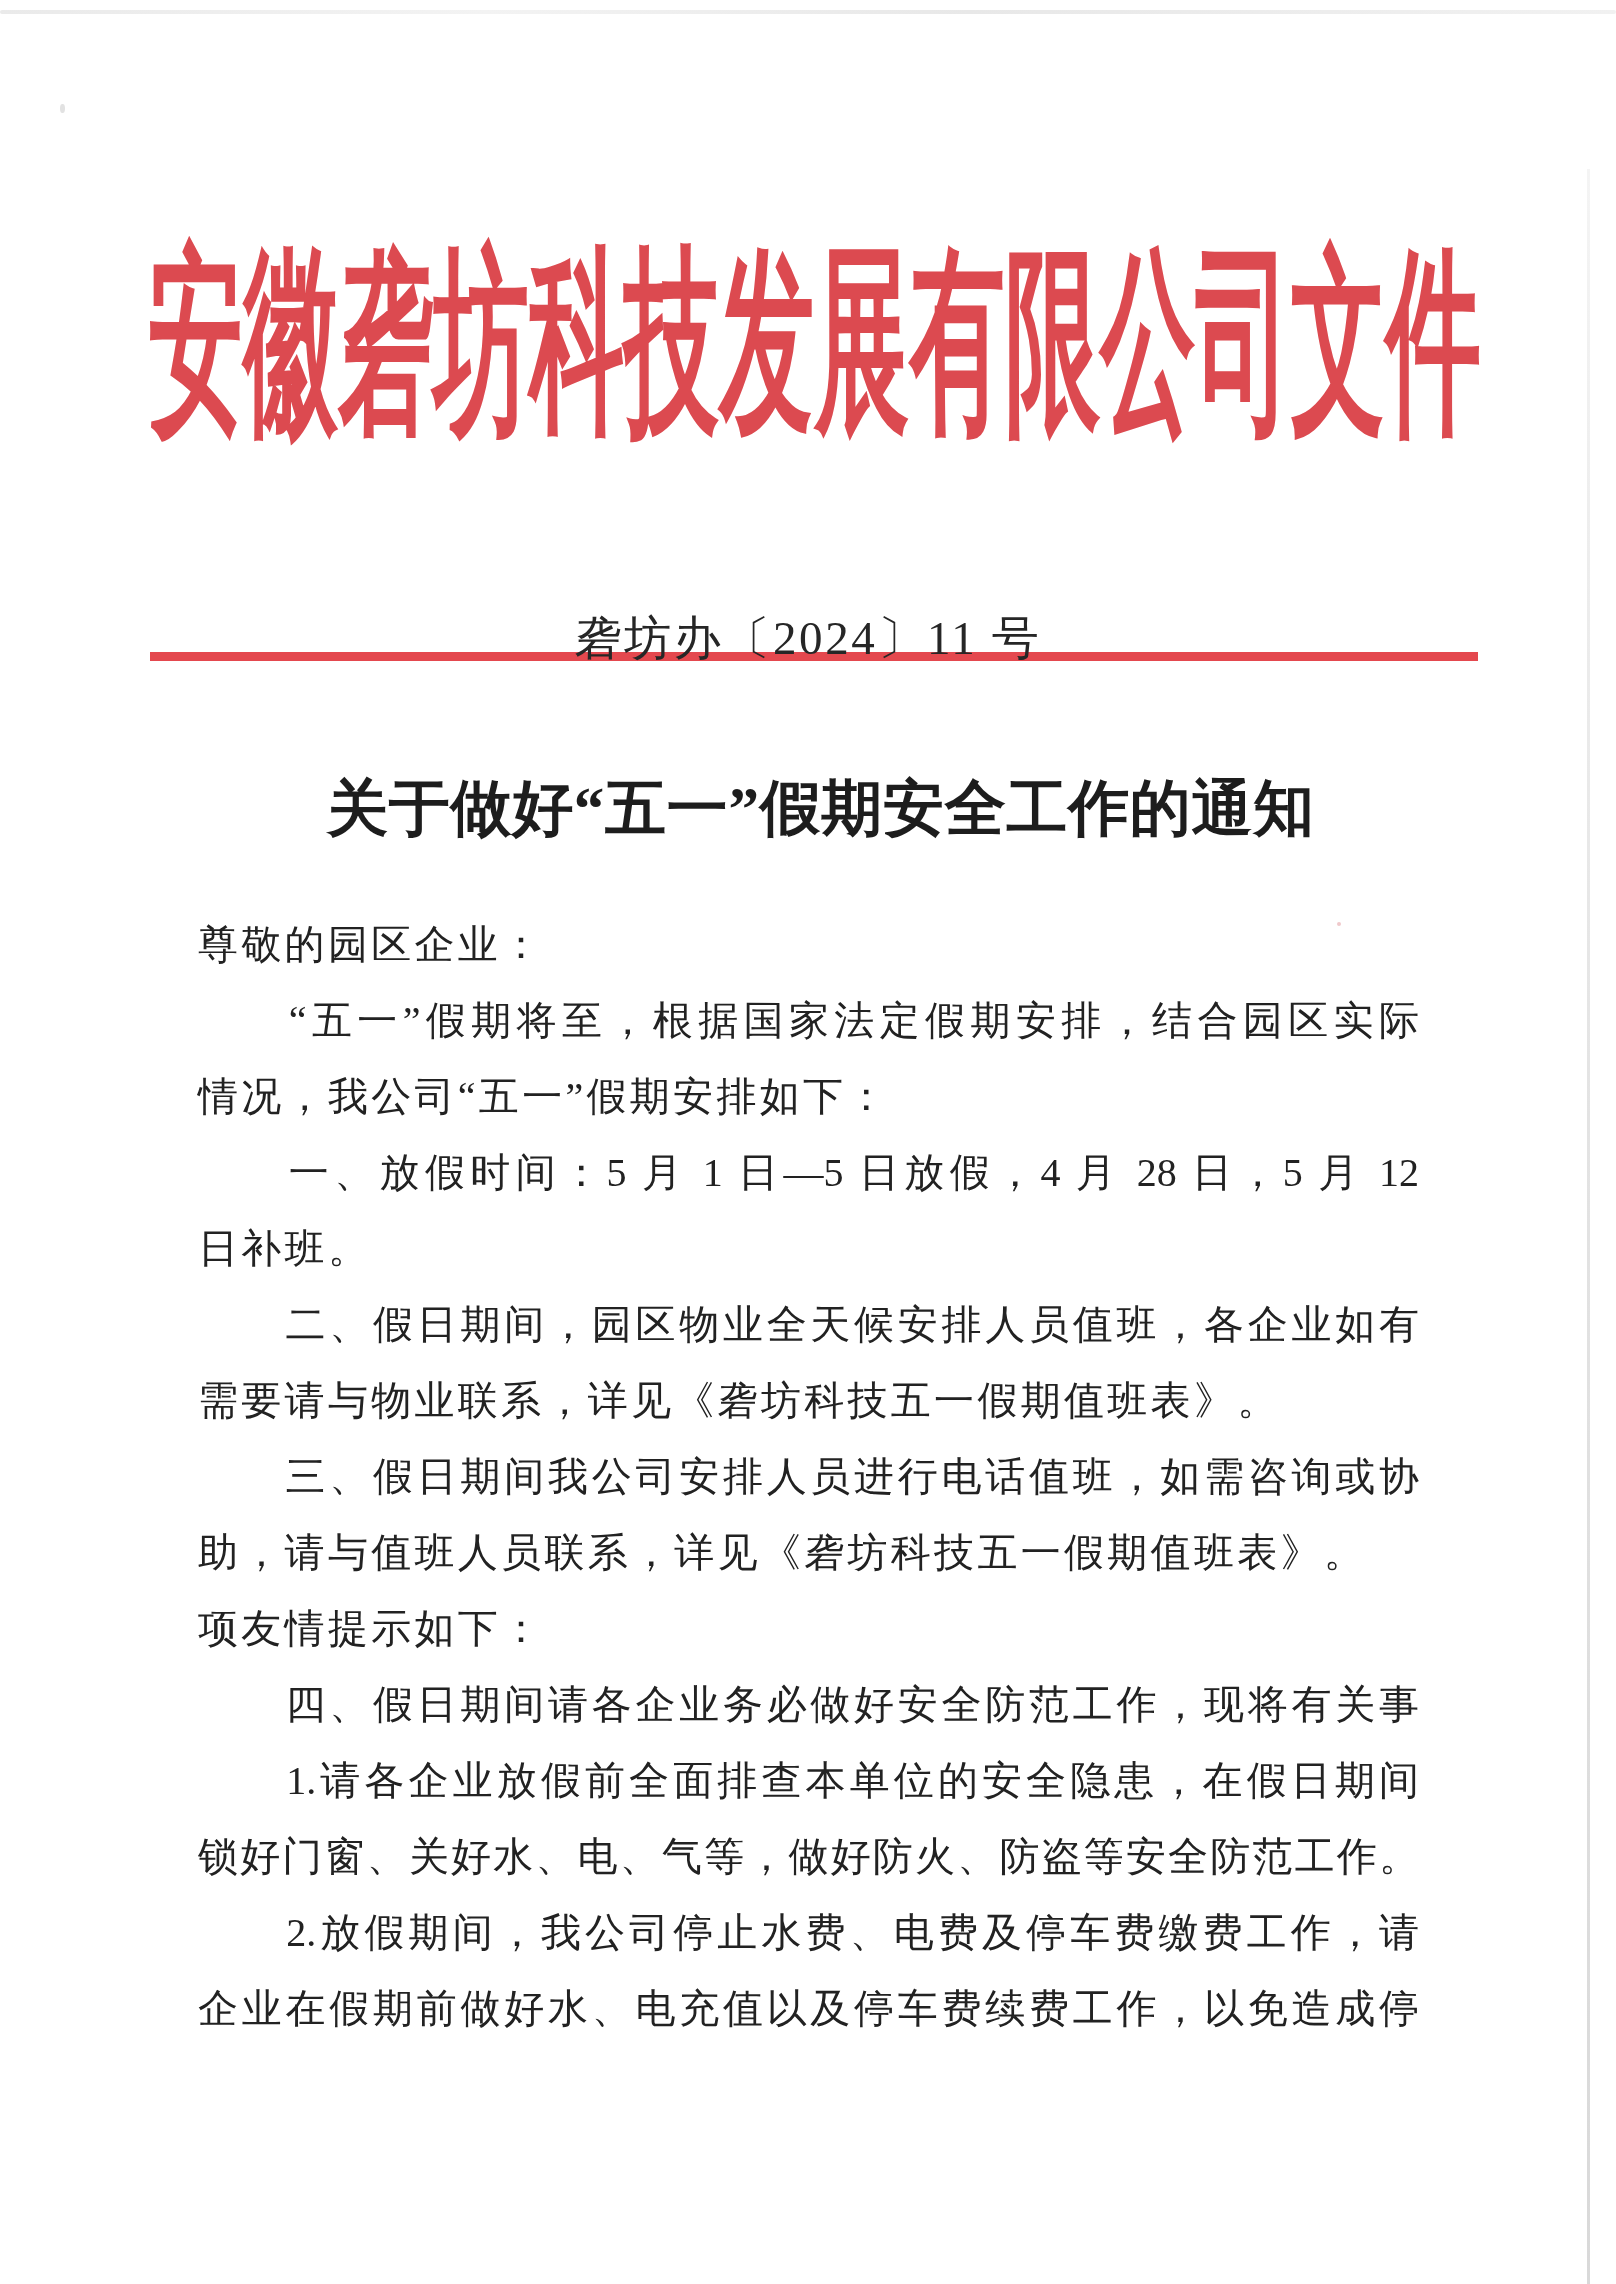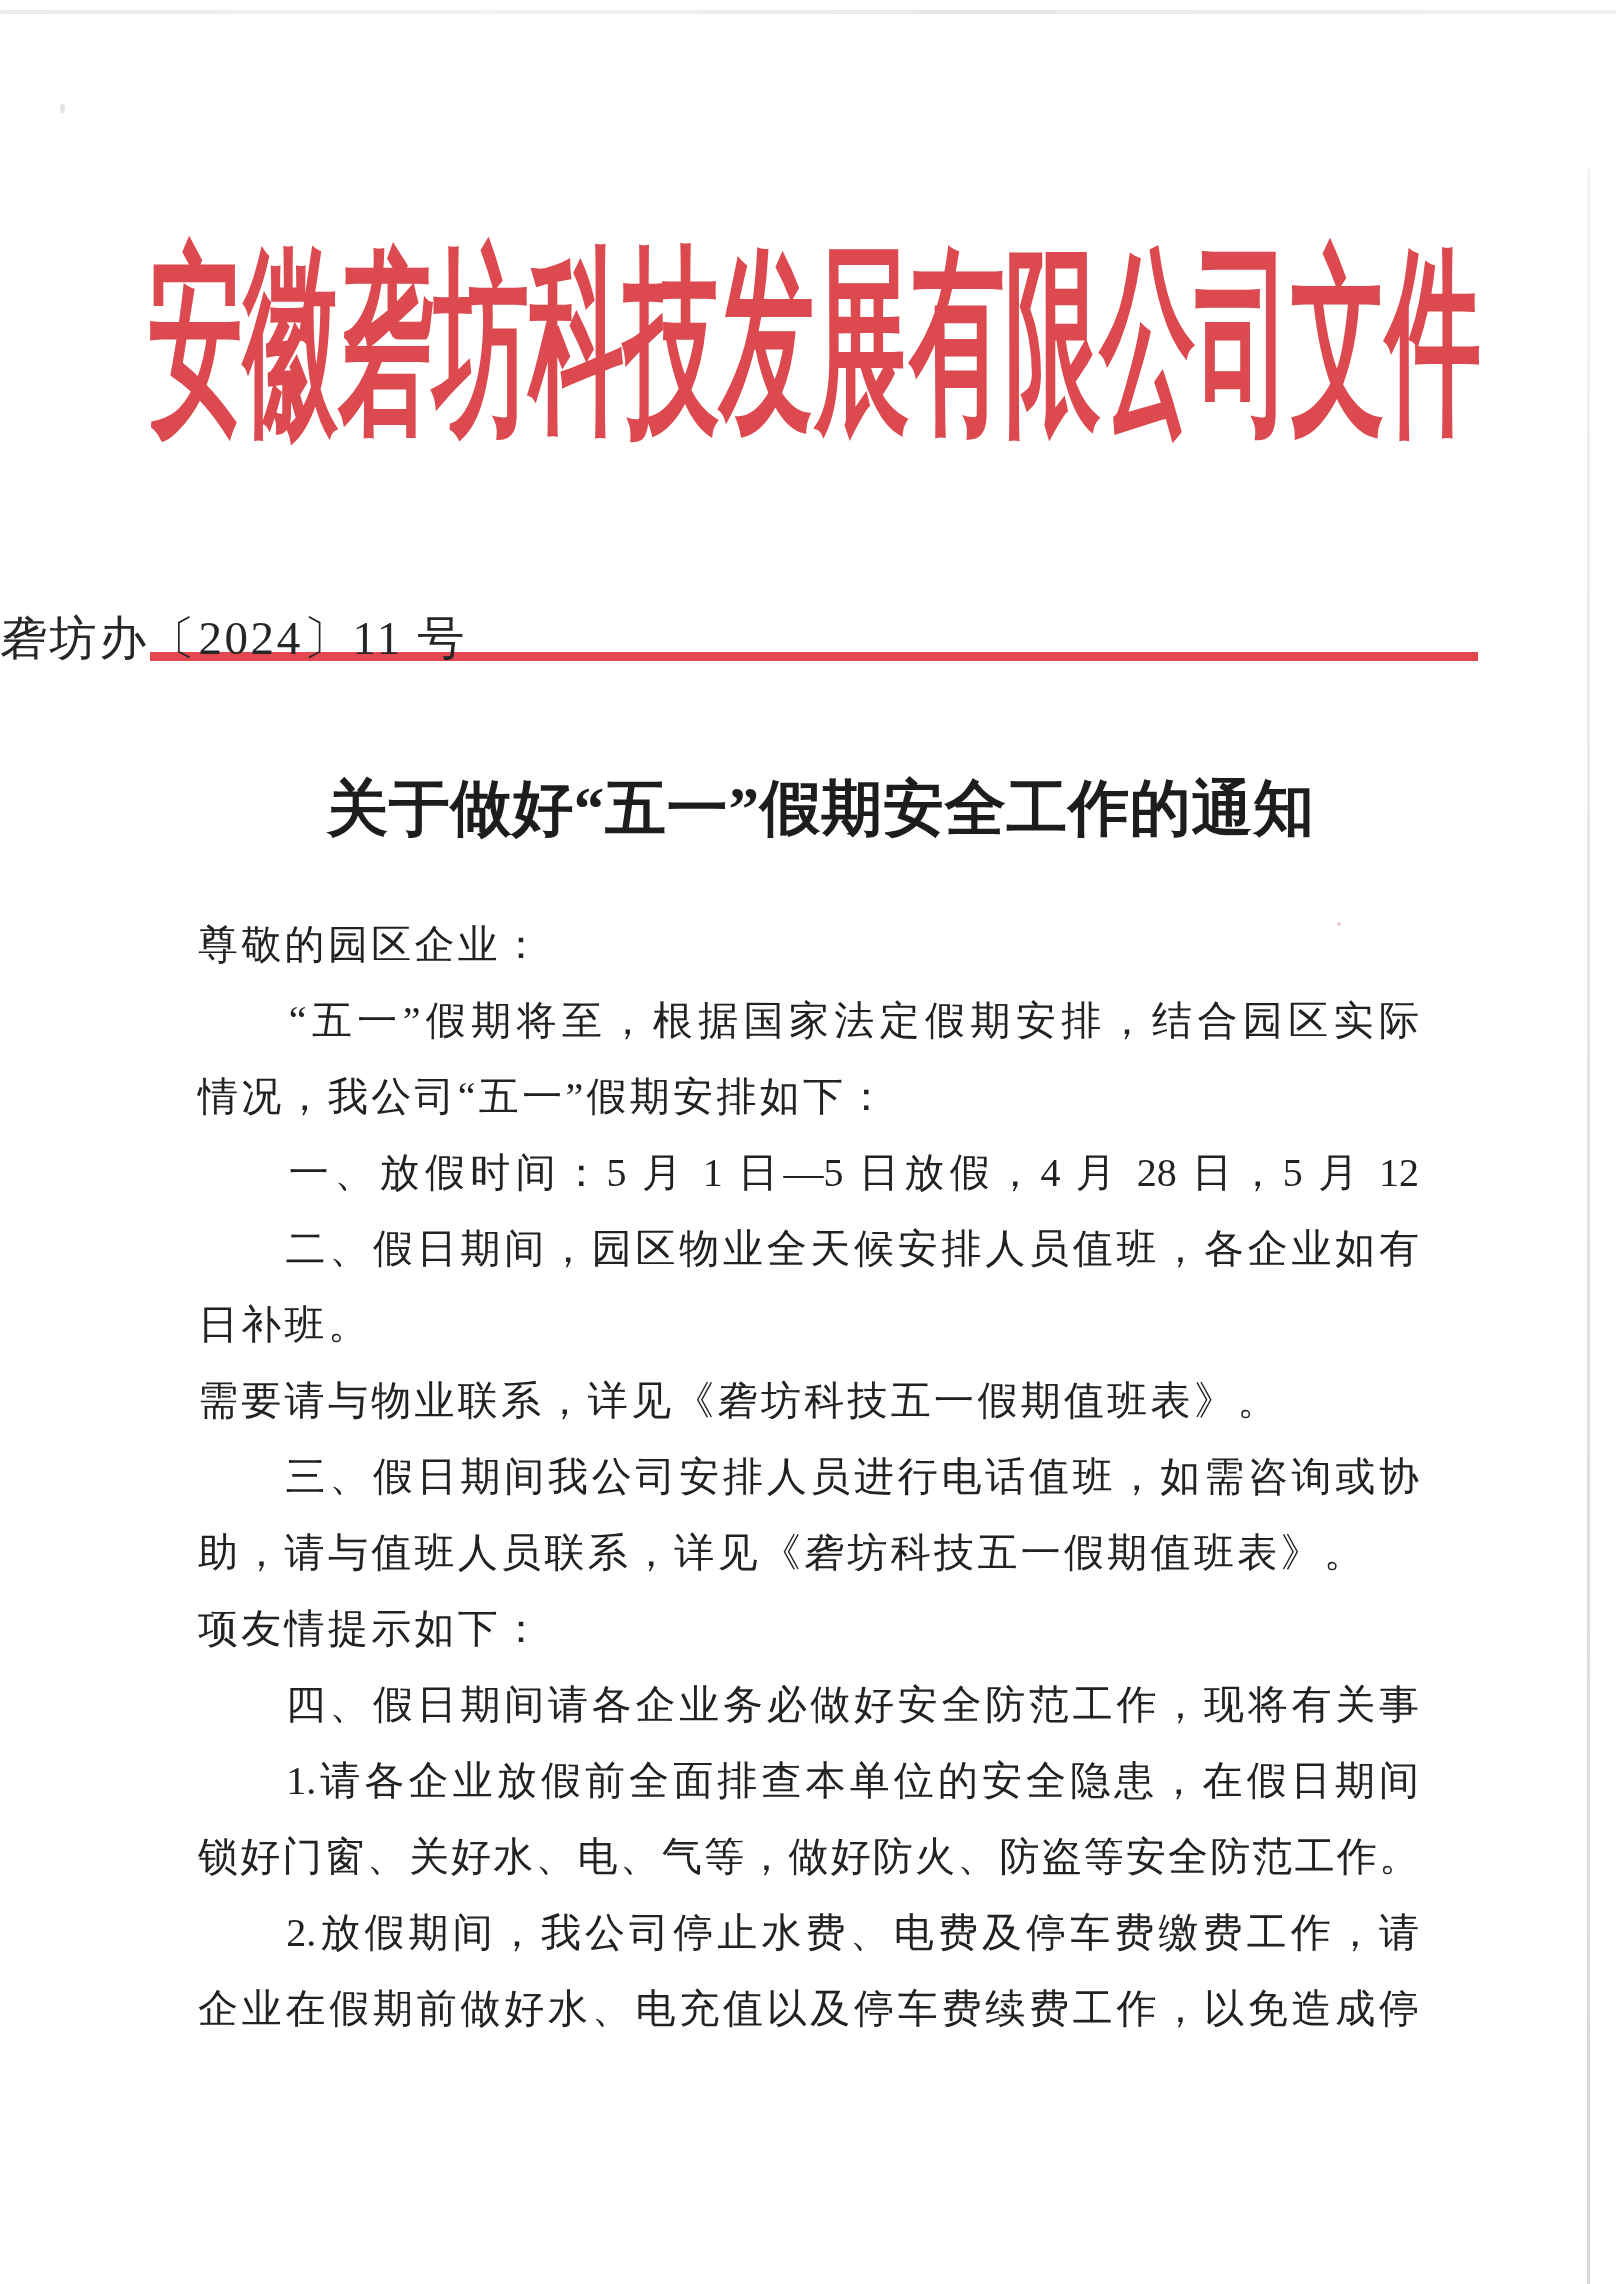--- a/index.html
+++ b/index.html
@@ -64,21 +64,21 @@
     transform-origin: top center;
     white-space: nowrap;
   }
   .letterhead span { display: block; }
 
   
   .doc-number {
     position: absolute;
     left: 0; top: 615px;
     width: 1616px;
-    text-align: left;
+    text-align: center;
     font-size: 47px;
     line-height: 47px;
     color: #262626;
     letter-spacing: 2.6px;
     z-index: 2;
   }
 
   
   .red-rule {
     position: absolute;
@@ -155,22 +155,22 @@
 
   <div class="doc-number">砻坊办〔2024〕11 号</div>
 
   <h1 class="notice-title">关于做好“五一”假期安全工作的通知</h1>
 
   <div class="body-text" id="body-text">
       <div class="body-line">尊敬的园区企业：</div>
       <div class="body-line fill">　　“五一”假期将至，根据国家法定假期安排，结合园区实际</div>
       <div class="body-line">情况，我公司“五一”假期安排如下：</div>
       <div class="body-line fill">　　一、放假时间：5 月 1 日—5 日放假，4 月 28 日，5 月 12</div>
+      <div class="body-line">日补班。</div>
       <div class="body-line fill">　　二、假日期间，园区物业全天候安排人员值班，各企业如有</div>
-      <div class="body-line">日补班。</div>
       <div class="body-line">需要请与物业联系，详见《砻坊科技五一假期值班表》。</div>
       <div class="body-line fill">　　三、假日期间我公司安排人员进行电话值班，如需咨询或协</div>
       <div class="body-line">助，请与值班人员联系，详见《砻坊科技五一假期值班表》。</div>
       <div class="body-line">项友情提示如下：</div>
       <div class="body-line fill">　　四、假日期间请各企业务必做好安全防范工作，现将有关事</div>
       <div class="body-line fill">　　1.请各企业放假前全面排查本单位的安全隐患，在假日期间</div>
       <div class="body-line fill">锁好门窗、关好水、电、气等，做好防火、防盗等安全防范工作。</div>
       <div class="body-line fill">　　2.放假期间，我公司停止水费、电费及停车费缴费工作，请</div>
       <div class="body-line fill">企业在假期前做好水、电充值以及停车费续费工作，以免造成停</div>
     </div>

